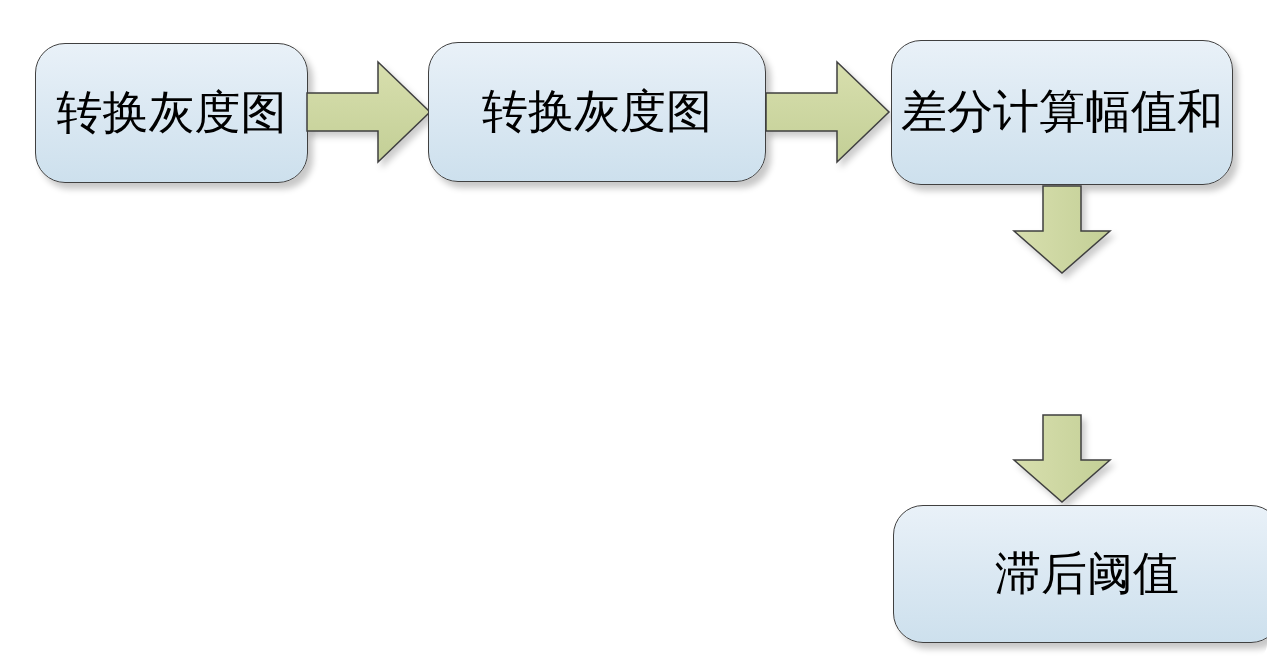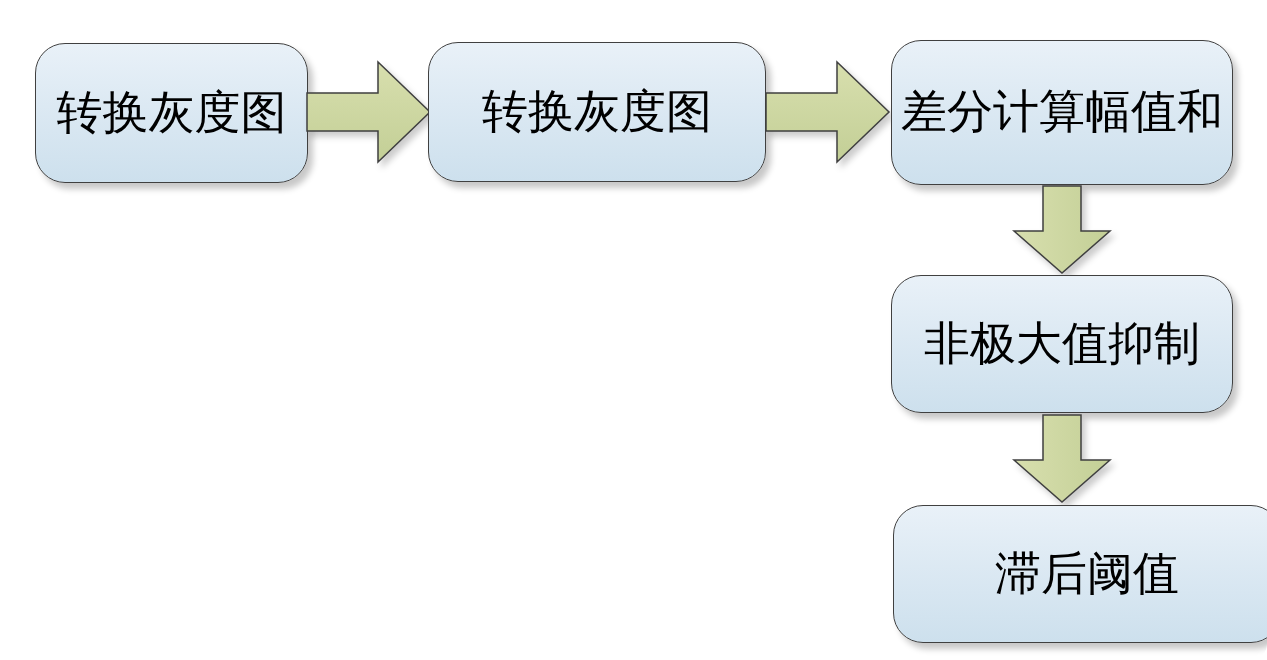--- a/index.html
+++ b/index.html
@@ -97,23 +97,20 @@
   </svg>
 
   <div class="node" style="left:891px; top:40px; width:342px; height:145px;align-items:center;">
     <div class="node-line">差分计算幅值和</div>
   </div>
 
   <svg class="arrow" style="left:1012px; top:185px;" width="100" height="90" viewBox="0 0 100 90">
     <polygon points="31,1 69,1 69,46 98,46 50,88 2,46 31,46" fill="url(#gArrowH)"></polygon>
   </svg>
 
-  <div class="node" style="left:891px; top:275px; width:342px; height:138px;">
-    <div class="node-label">非极大值抑制</div>
-  </div>
 
   <svg class="arrow" style="left:1012px; top:414px;" width="100" height="90" viewBox="0 0 100 90">
     <polygon points="31,1 69,1 69,46 98,46 50,88 2,46 31,46" fill="url(#gArrowH)"></polygon>
   </svg>
 
   <div class="node" style="left:893px; top:505px; width:388px; height:138px;">
     <div class="node-label">滞后阈值</div>
   </div>
 
 </div>

